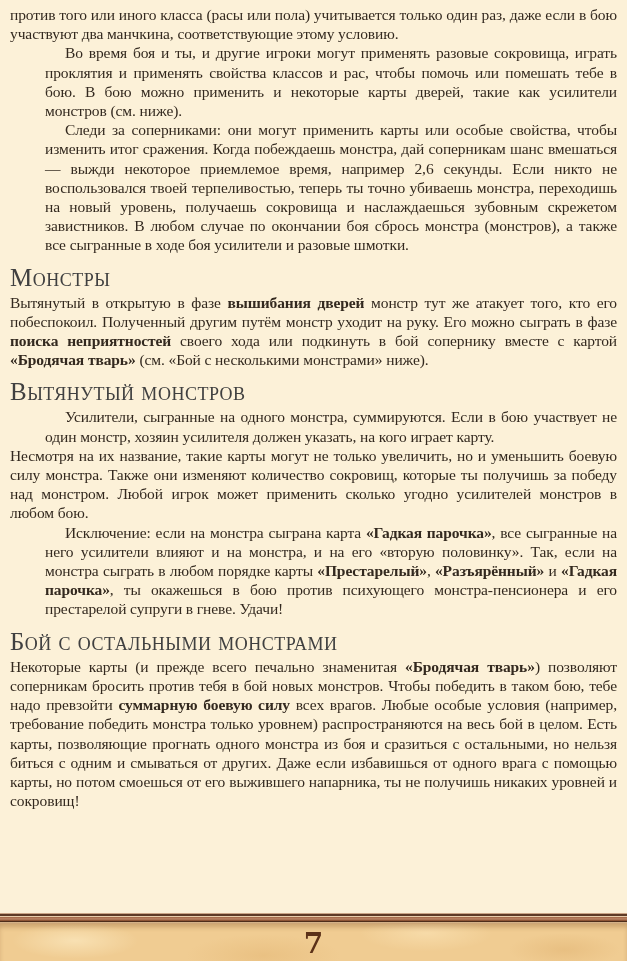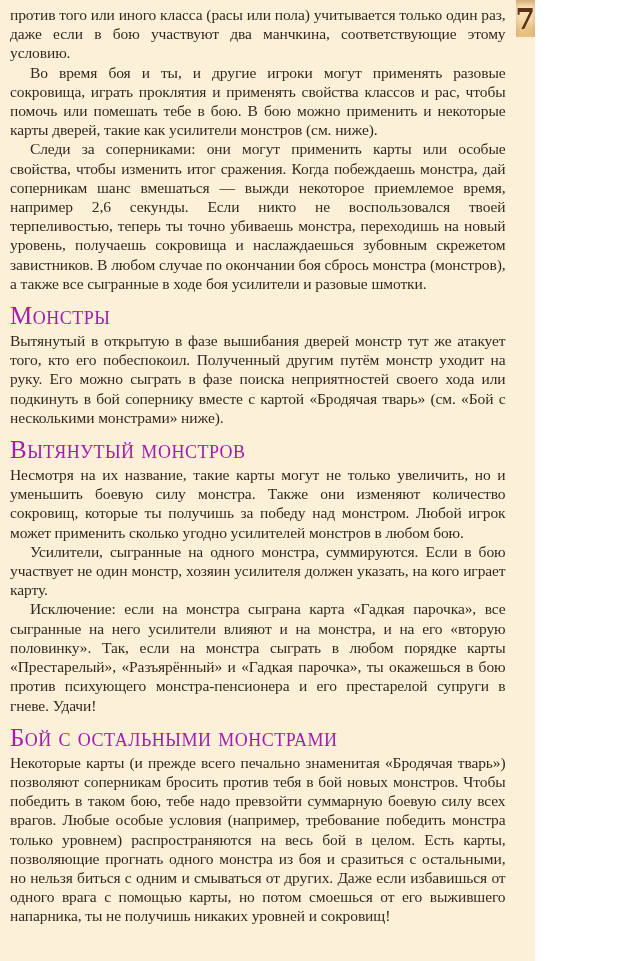--- a/index.html
+++ b/index.html
@@ -6,53 +6,54 @@
     margin: 0;
     padding: 0;
   }
   body {
     width: 627px;
     height: 961px;
     overflow: hidden;
     font-family: "Liberation Serif", "DejaVu Serif", serif;
   }
   .page {
-    width: 535px;
+    width: 627px;
     height: 961px;
     display: flex;
-    flex-direction: row;
+    flex-direction: column;
     background: #fcf1d8;
   }
   .content {
     flex: 1 1 auto;
     overflow: hidden;
     padding: 5px 10px 0 10px;
     color: #33291f;
   }
   p.para {
     margin: 0;
     text-align: justify;
     font-size: 15.5px;
     line-height: 19.2px;
     letter-spacing: -0.1px;
   }
   p.para.indent {
     text-indent: 20px;
+    margin-left: 35px;
   }
   h2.section-heading {
     margin: 10px 0 2px 0;
     font-family: "Liberation Serif", serif;
     font-variant: small-caps;
     font-weight: normal;
     font-size: 25px;
     line-height: 26px;
     letter-spacing: 0.5px;
-    color: #a21caf;
+    color: #404040;
   }
-  .b { font-weight: normal; }
+  .b { font-weight: bold; }
   .i { }
   .divider {
     flex: 0 0 auto;
     height: 12px;
     background: linear-gradient(to bottom,
       #fcf1d8 0px, #fcf1d8 1px,
       #caa486 1px, #caa486 2px,
       #5e3a26 2px, #5e3a26 4px,
       #e9cdab 4px, #e9cdab 5px,
       #a06444 5px, #bd8767 7px, #7c4224 9px,
@@ -87,22 +88,22 @@
 <body>
 
 <div class="page" style="background: rgb(252, 241, 216);">
   <div class="content" style="color: rgb(51, 41, 31);">
       <p class="para"><span>против того или иного класса (расы или пола) учитывается только один раз, даже если в бою участвуют два манчкина, соответствующие этому условию.</span></p>
       <p class="para indent"><span>Во время боя и ты, и другие игроки могут применять разовые сокровища, играть проклятия и применять свойства классов и рас, чтобы помочь или помешать тебе в бою. В бою можно применить и некоторые карты дверей, такие как усилители монстров (см. ниже).</span></p>
       <p class="para indent"><span>Следи за соперниками: они могут применить карты или особые свойства, чтобы изменить итог сражения. Когда побеждаешь монстра, дай соперникам шанс вмешаться — выжди некоторое приемлемое время, например 2,6 секунды. Если никто не воспользовался твоей терпеливостью, теперь ты </span><span class="i">точно</span><span> убиваешь монстра, переходишь на новый уровень, получаешь сокровища и наслаждаешься зубовным скрежетом завистников. В любом случае по окончании боя сбрось монстра (монстров), а также все сыгранные в ходе боя усилители и разовые шмотки.</span></p>
       <h2 class="section-heading">Монстры</h2>
       <p class="para"><span>Вытянутый в открытую в фазе </span><span class="b">вышибания дверей</span><span> монстр тут же атакует того, кто его побеспокоил. Полученный другим путём монстр уходит на руку. Его можно сыграть в фазе </span><span class="b">поиска неприятностей</span><span> своего хода или подкинуть в бой сопернику вместе с картой </span><span class="b">«Бродячая тварь»</span><span> (см. «Бой с несколькими монстрами» ниже).</span></p>
       <h2 class="section-heading">Вытянутый монстров</h2>
+      <p class="para indent"><span>Усилители, сыгранные на одного монстра, суммируются. Если в бою участвует не один монстр, хозяин усилителя должен указать, на кого играет карту.</span></p>
       <p class="para"><span>Несмотря на их название, такие карты могут не только увеличить, но и уменьшить боевую силу монстра. Также они изменяют количество сокровищ, которые ты получишь за победу над монстром. Любой игрок может применить сколько угодно усилителей монстров в любом бою.</span></p>
-      <p class="para indent"><span>Усилители, сыгранные на одного монстра, суммируются. Если в бою участвует не один монстр, хозяин усилителя должен указать, на кого играет карту.</span></p>
       <p class="para indent"><span class="i">Исключение:</span><span> если на монстра сыграна карта </span><span class="b">«Гадкая парочка»</span><span>, все сыгранные на него усилители влияют и на монстра, и на его «вторую половинку». Так, если на монстра сыграть в любом порядке карты </span><span class="b">«Престарелый»</span><span>, </span><span class="b">«Разъярённый»</span><span> и </span><span class="b">«Гадкая парочка»</span><span>, ты окажешься в бою против психующего монстра-пенсионера и его престарелой супруги в гневе. Удачи!</span></p>
       <h2 class="section-heading">Бой с остальными монстрами</h2>
       <p class="para"><span>Некоторые карты (и прежде всего печально знаменитая </span><span class="b">«Бродячая тварь»</span><span>) позволяют соперникам бросить против тебя в бой новых монстров. Чтобы победить в таком бою, тебе надо превзойти </span><span class="b">суммарную боевую силу</span><span> всех врагов. Любые особые условия (например, требование победить монстра только уровнем) распространяются на весь бой в целом. Есть карты, позволяющие прогнать одного монстра из боя и сразиться с остальными, но нельзя биться с одним и смываться от других. Даже если избавишься от одного врага с помощью карты, но потом смоешься от его выжившего напарника, ты не получишь </span><span class="i">никаких</span><span> уровней и сокровищ!</span></p>
     </div>
   <div class="divider"></div>
   <div class="footer">
     <span class="page-number" style="color: rgb(92, 49, 24);">7</span>
   </div>
 </div>
 

